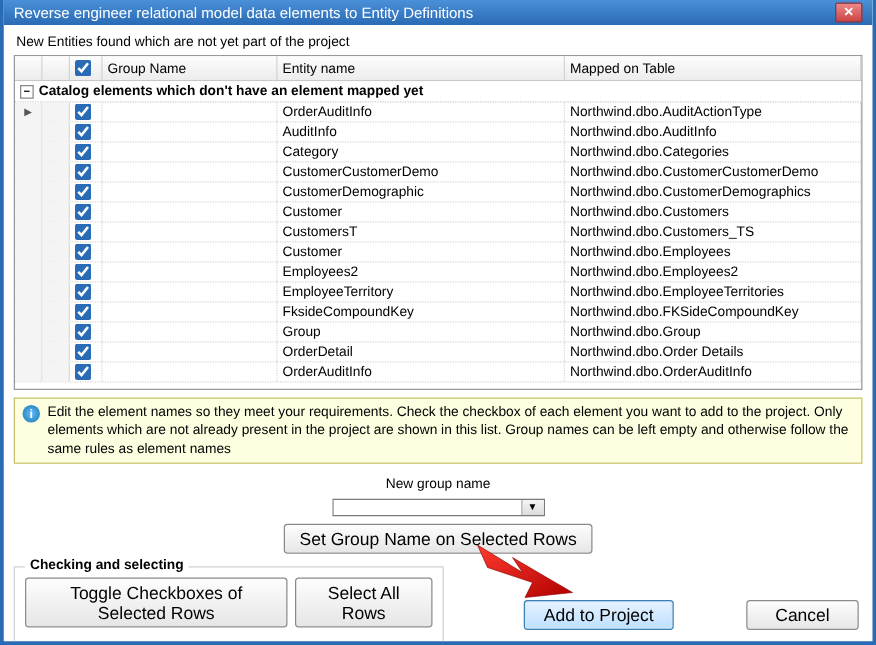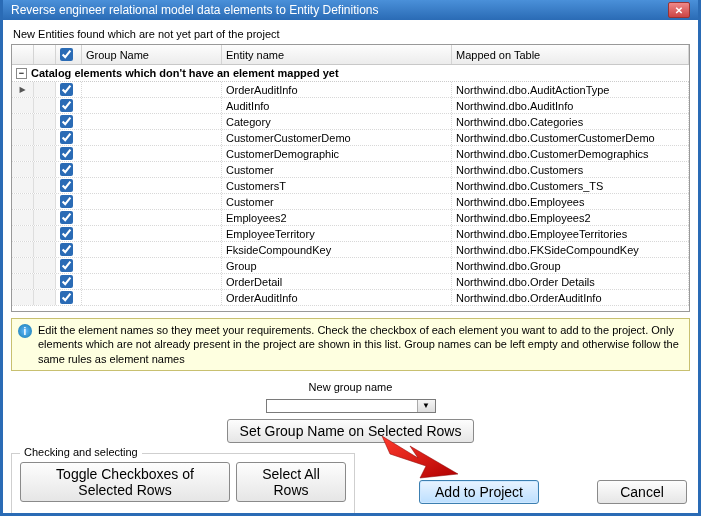--- a/index.html
+++ b/index.html
@@ -171,20 +171,21 @@
     padding: 8px;
     position: relative;
     display: inline-block;
   }
   .group-frame .legend {
     position: absolute;
     top: -8px; left: 8px;
     background: #fff;
     padding: 0 4px;
     font-size: 11px;
+    font-weight: bold;
   }
   .btn-row { display: flex; gap: 6px; margin-bottom: 24px; }
   .bottom-right {
     position: absolute;
     right: 14px;
     bottom: 12px;
     display: flex;
     gap: 10px;
   }
   .bottom-right .btn { min-width: 120px; margin-left: 48px; }

